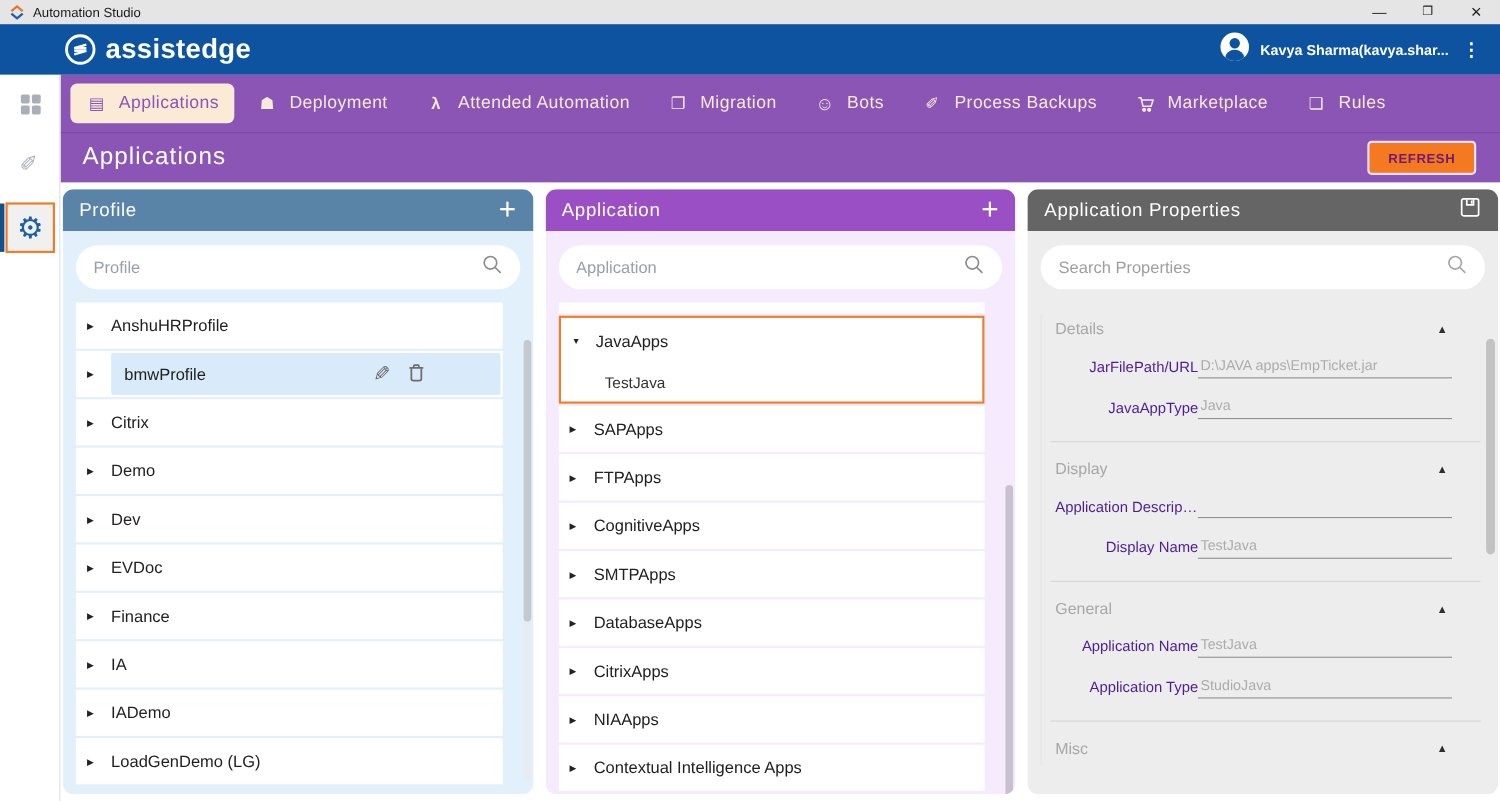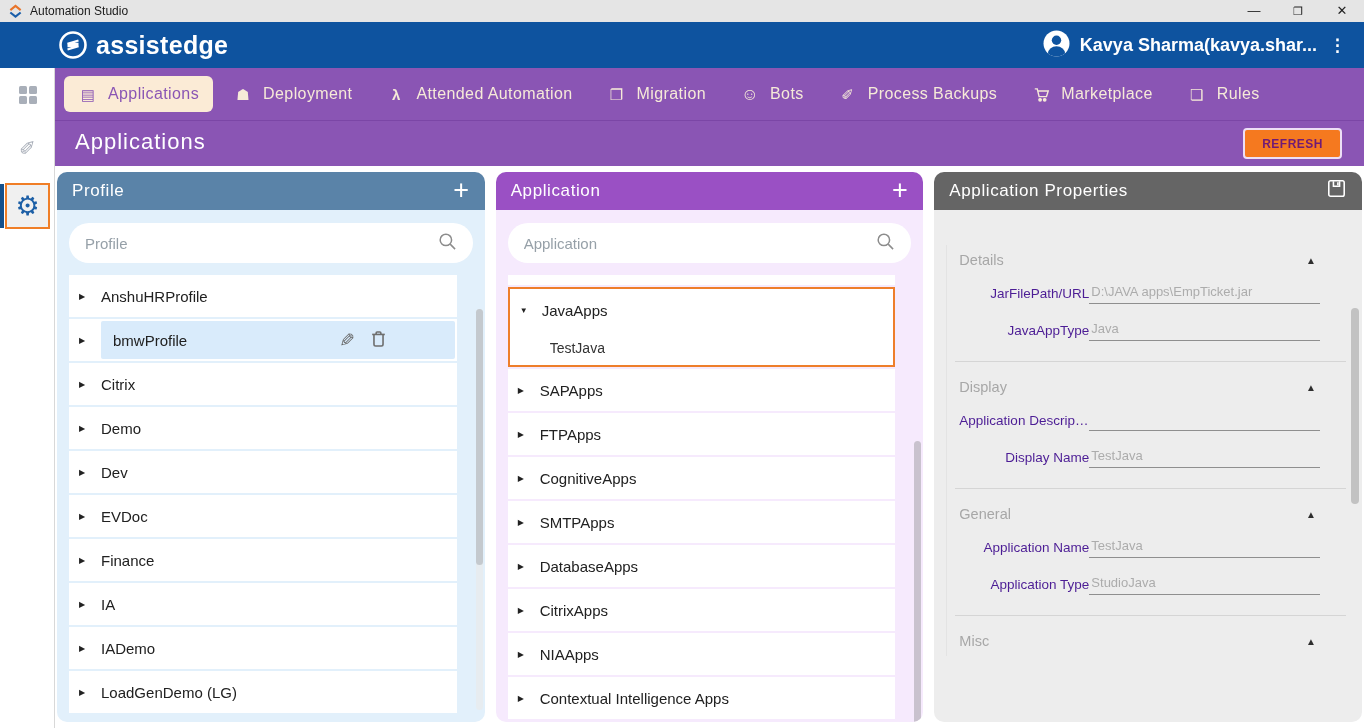--- a/index.html
+++ b/index.html
@@ -17,21 +17,21 @@
   .tb-btn.cls { font-size:13px; }
 
   
   .appbar { position:absolute; left:0; top:22px; right:0; height:46px; background:#0E539F;
     display:flex; align-items:center; padding:0 14px; }
   .logo-mark { margin-left:44px; display:flex; align-items:center; }
   .logo-text { color:#fff; font-size:25px; margin-left:8px; letter-spacing:.3px; }
   .logo-text .light { font-weight:700; }
   .logo-text .bold { font-weight:bold; }
   .ab-spacer { flex:1; }
-  .user-name { color:#fff; font-size:18px; font-weight:bold; margin:0 12px 0 10px; }
+  .user-name { color:#fff; font-size:13px; font-weight:bold; margin:0 12px 0 10px; }
   .kebab { color:#fff; font-size:17px; font-weight:bold; margin-right:4px; line-height:1; }
 
   
   .navbar { position:absolute; left:55px; top:68px; right:0; height:52px; background:#8A55B4;
     display:flex; align-items:center; gap:6px; padding-left:9px; }
   .tab { display:flex; align-items:center; gap:10px; padding:9px 14px; border-radius:6px;
     color:#F6EAD8; font-size:16px; letter-spacing:.4px; white-space:nowrap; cursor:default; }
   .tab.active { background:#FBEBD6; color:#8A55B4; }
   .tab-ico { width:20px; text-align:center; font-size:15px; line-height:1; }
   .tab-ico svg { vertical-align:middle; }
@@ -366,20 +366,29 @@
       <span>Application Properties</span>
       <span>
         <svg width="21" height="21" viewBox="0 0 24 24" fill="none" stroke="#fff" stroke-width="1.8">
           <rect x="3.2" y="3.2" width="17.6" height="17.6" rx="2"></rect>
           <path d="M8.5 3.6 v5.8 h7 V3.6"></path>
           <line x1="13.6" y1="4.8" x2="13.6" y2="8.2"></line>
         </svg>
       </span>
     </div>
     <div class="panel-body">
+      <div class="search-pill">
+        <input placeholder="Search Properties" style="">
+        <span>
+          <svg width="19" height="19" viewBox="0 0 20 20" fill="none" stroke="#A5A5A5" stroke-width="1.6">
+            <circle cx="8.3" cy="8.3" r="6"></circle>
+              <line x1="12.8" y1="12.8" x2="18" y2="18"></line>
+          </svg>
+        </span>
+      </div>
       <div class="sections">
 
         <div class="section-head">
           <span class="section-title">Details</span>
           <span class="tri-up">▲</span>
         </div>
         <div class="field">
           <span class="f-label">JarFilePath/URL</span>
           <span class="f-value">D:\JAVA apps\EmpTicket.jar</span>
         </div>

